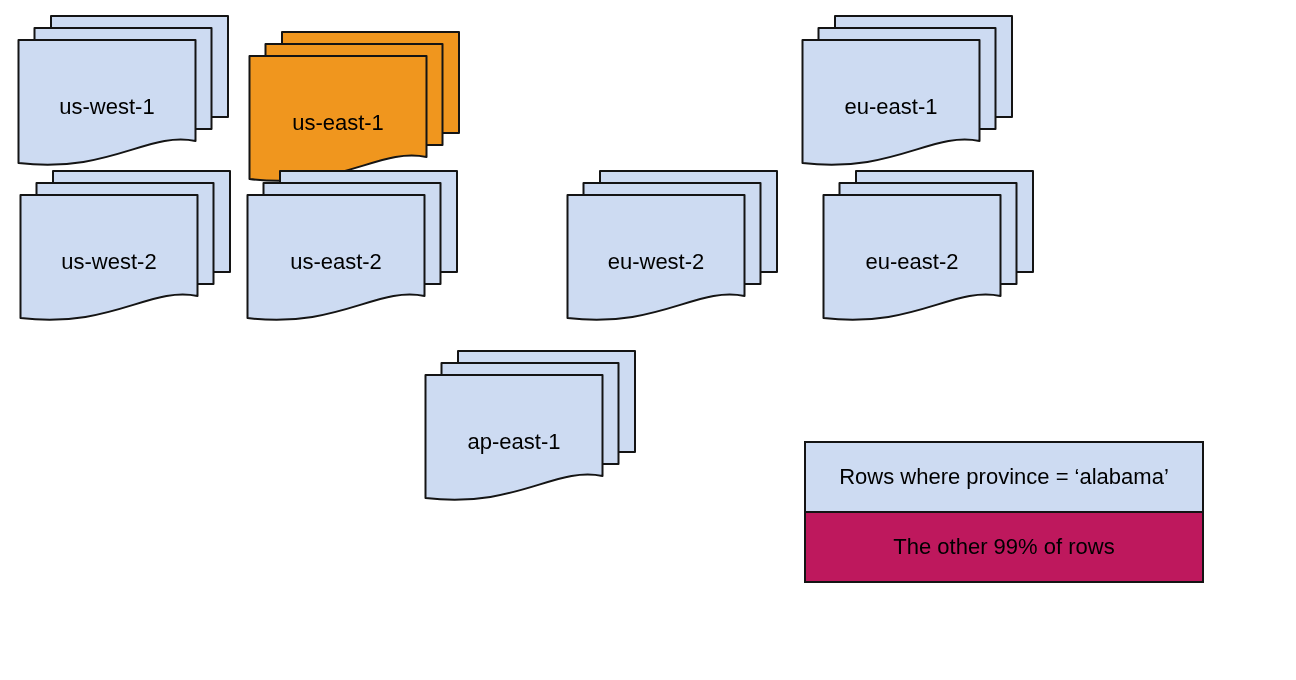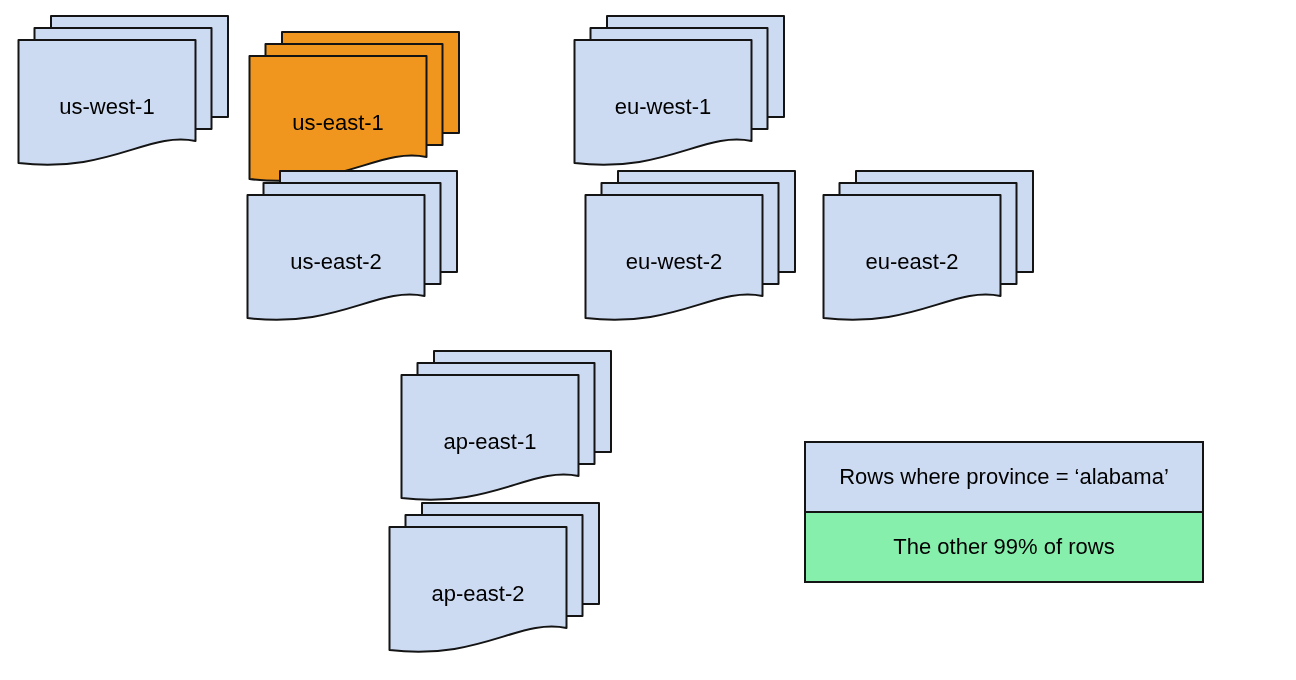--- a/index.html
+++ b/index.html
@@ -66,45 +66,55 @@
     <svg viewBox="0 0 212 156" width="212" height="156">
       <g stroke="#141414" stroke-width="2" stroke-linejoin="round" fill="#f0961e">
         <rect x="34" y="1" width="177" height="101"></rect>
         <rect x="17.5" y="13" width="177" height="101"></rect>
         <path d="M1.5,25 H178.5 V126 C131,116 92,159 1.5,148 Z"></path>
         <text x="90" y="99" text-anchor="middle" stroke="none" fill="#000000" font-size="22" font-family="Liberation Sans, sans-serif">us-east-1</text>
       </g>
     </svg>
   </div>
 
-  <div class="stack" style="left:573px;top:15px">
+
+  <div class="stack" style="left:801px;top:15px">
     <svg viewBox="0 0 212 156" width="212" height="156">
       <g stroke="#141414" stroke-width="2" stroke-linejoin="round" fill="#cddbf2">
         <rect x="34" y="1" width="177" height="101"></rect>
         <rect x="17.5" y="13" width="177" height="101"></rect>
         <path d="M1.5,25 H178.5 V126 C131,116 92,159 1.5,148 Z"></path>
-        <text x="90" y="99" text-anchor="middle" stroke="none" fill="#000000" font-size="22" font-family="Liberation Sans, sans-serif">eu-west-1</text>
+        <text x="90" y="99" text-anchor="middle" stroke="none" fill="#000000" font-size="22" font-family="Liberation Sans, sans-serif">eu-east-1</text>
       </g>
     </svg>
   </div>
 
-
+  <div class="stack" style="left:19px;top:170px">
+    <svg viewBox="0 0 212 156" width="212" height="156">
+      <g stroke="#141414" stroke-width="2" stroke-linejoin="round" fill="#cddbf2">
+        <rect x="34" y="1" width="177" height="101"></rect>
+        <rect x="17.5" y="13" width="177" height="101"></rect>
+        <path d="M1.5,25 H178.5 V126 C131,116 92,159 1.5,148 Z"></path>
+        <text x="90" y="99" text-anchor="middle" stroke="none" fill="#000000" font-size="22" font-family="Liberation Sans, sans-serif">us-west-2</text>
+      </g>
+    </svg>
+  </div>
 
   <div class="stack" style="left:246px;top:170px">
     <svg viewBox="0 0 212 156" width="212" height="156">
       <g stroke="#141414" stroke-width="2" stroke-linejoin="round" fill="#cddbf2">
         <rect x="34" y="1" width="177" height="101"></rect>
         <rect x="17.5" y="13" width="177" height="101"></rect>
         <path d="M1.5,25 H178.5 V126 C131,116 92,159 1.5,148 Z"></path>
         <text x="90" y="99" text-anchor="middle" stroke="none" fill="#000000" font-size="22" font-family="Liberation Sans, sans-serif">us-east-2</text>
       </g>
     </svg>
   </div>
 
-  <div class="stack" style="left:584px;top:170px">
+  <div class="stack" style="left:566px;top:170px">
     <svg viewBox="0 0 212 156" width="212" height="156">
       <g stroke="#141414" stroke-width="2" stroke-linejoin="round" fill="#cddbf2">
         <rect x="34" y="1" width="177" height="101"></rect>
         <rect x="17.5" y="13" width="177" height="101"></rect>
         <path d="M1.5,25 H178.5 V126 C131,116 92,159 1.5,148 Z"></path>
         <text x="90" y="99" text-anchor="middle" stroke="none" fill="#000000" font-size="22" font-family="Liberation Sans, sans-serif">eu-west-2</text>
       </g>
     </svg>
   </div>
 
@@ -112,44 +122,34 @@
     <svg viewBox="0 0 212 156" width="212" height="156">
       <g stroke="#141414" stroke-width="2" stroke-linejoin="round" fill="#cddbf2">
         <rect x="34" y="1" width="177" height="101"></rect>
         <rect x="17.5" y="13" width="177" height="101"></rect>
         <path d="M1.5,25 H178.5 V126 C131,116 92,159 1.5,148 Z"></path>
         <text x="90" y="99" text-anchor="middle" stroke="none" fill="#000000" font-size="22" font-family="Liberation Sans, sans-serif">eu-east-2</text>
       </g>
     </svg>
   </div>
 
-  <div class="stack" style="left:400px;top:350px">
+  <div class="stack" style="left:424px;top:350px">
     <svg viewBox="0 0 212 156" width="212" height="156">
       <g stroke="#141414" stroke-width="2" stroke-linejoin="round" fill="#cddbf2">
         <rect x="34" y="1" width="177" height="101"></rect>
         <rect x="17.5" y="13" width="177" height="101"></rect>
         <path d="M1.5,25 H178.5 V126 C131,116 92,159 1.5,148 Z"></path>
         <text x="90" y="99" text-anchor="middle" stroke="none" fill="#000000" font-size="22" font-family="Liberation Sans, sans-serif">ap-east-1</text>
       </g>
     </svg>
   </div>
 
-  <div class="stack" style="left:388px;top:502px">
-    <svg viewBox="0 0 212 156" width="212" height="156">
-      <g stroke="#141414" stroke-width="2" stroke-linejoin="round" fill="#cddbf2">
-        <rect x="34" y="1" width="177" height="101"></rect>
-        <rect x="17.5" y="13" width="177" height="101"></rect>
-        <path d="M1.5,25 H178.5 V126 C131,116 92,159 1.5,148 Z"></path>
-        <text x="90" y="99" text-anchor="middle" stroke="none" fill="#000000" font-size="22" font-family="Liberation Sans, sans-serif">ap-east-2</text>
-      </g>
-    </svg>
-  </div>
 
   <div class="legend">
     <div class="legend-row" style="background-color: rgb(205, 219, 242);">
       <span>Rows where province = ‘alabama’</span>
     </div>
-    <div class="legend-row" style="background-color: #86efac;">
+    <div class="legend-row" style="background-color: #be185d;">
       <span>The other 99% of rows</span>
     </div>
   </div>
 
 </div>
 
 </body></html>

